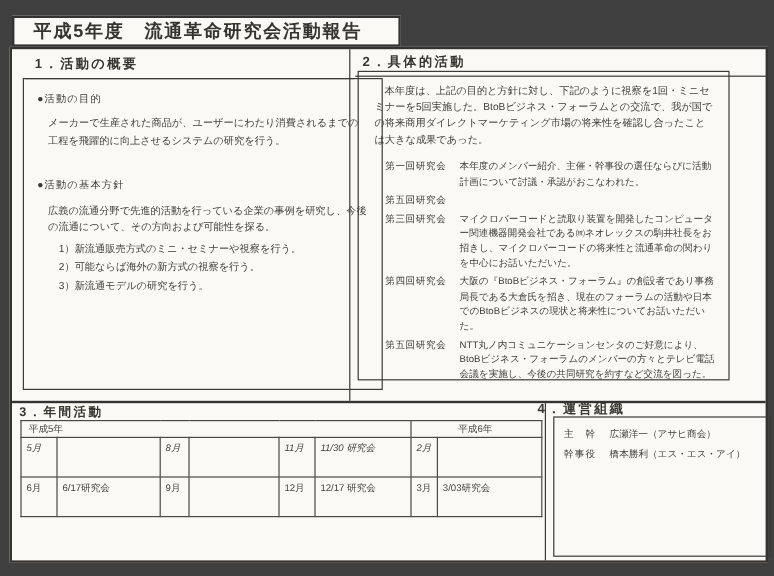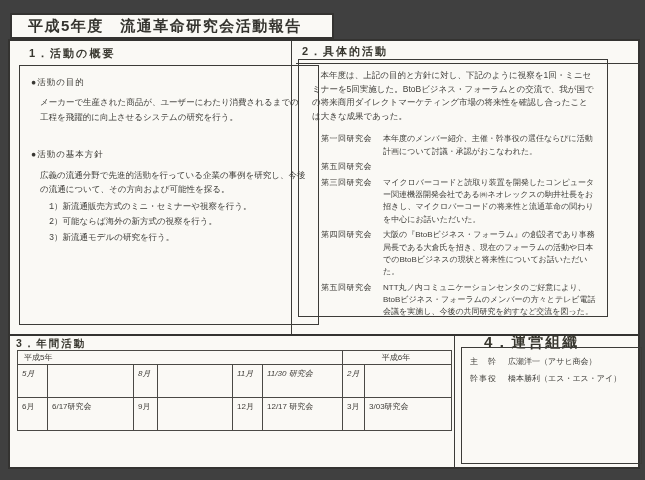--- a/index.html
+++ b/index.html
@@ -39,21 +39,21 @@
   
   .s1-heading { position:absolute; left:11px; top:4px; width:274px; padding:1px 2px 4px 8px; }
   .s1-box {
     position:absolute; left:9px; top:24px; width:300px; height:260px;
     border:1.5px solid #3c3b38; padding:9px 11px; font-size:8.5px; line-height:1.7;
   }
   .bullet-head { font-size:8.5px; letter-spacing:1px; color:#3a3934; }
   .s1-par { margin:7px 0 0 9px;font-family:Liberation Mono, monospace; }
   .gap { height:22px; }
   .s1-list { margin:2px 0 0 18px; list-style:none; }
-  .s1-list li { margin-top:1px;font-family:Liberation Mono, monospace; }
+  .s1-list li { margin-top:1px; }
 
   
   .s2-heading { position:absolute; left:286px; top:3px; width:344px; padding:0 2px 4px 6px; }
   .s2-box {
     position:absolute; left:288px; top:18px; width:310px; height:258px;
     border:1.5px solid #3c3b38; padding:7px 9px 4px 9px; overflow:hidden;
   }
   .s2-intro { font-size:8.5px; line-height:1.6; text-indent:1em; margin:2px 4px 10px 4px; }
   .meeting { display:flex; margin:0 0 3px 13px; }
   .m-label { flex:none; width:62px; font-size:8px; line-height:1.55; letter-spacing:0.5px; color:#3a3934; }
@@ -66,21 +66,21 @@
     border-collapse:collapse; border:1.5px solid #343331;
     font-size:8px; color:#413f3a; table-layout:fixed;
   }
   .s3-table td { border:1px solid #4a4945; vertical-align:top; padding:3px 2px 2px 4px; overflow:hidden; white-space:nowrap; }
   .s3-table tr.era-row td { padding:1px 2px 1px 6px; vertical-align:middle;margin-left:36px; }
   .era-row { height:14px; }
   .era-right { text-align:center; padding-left:0 !important; }
   .row-1 { height:27px; } .row-2 { height:33px;font-style:italic; } .row-3 { height:33px; }
 
   
-  .s4-heading { position:absolute; left:474px; top:292px; font-size:15px; }
+  .s4-heading { position:absolute; left:438px; top:292px; font-size:11px; }
   .s4-box {
     position:absolute; left:451px; top:306px; width:181px; height:117px;
     border:1.5px solid #3c3b38; padding:8px 8px; font-size:8px;
   }
   .s4-row { display:flex; margin-bottom:6px; }
   .s4-role { flex:none; width:38px; letter-spacing:1px; color:#3a3934; }
   .s4-name { flex:1; }
 </style>
 </head>
 <body>

